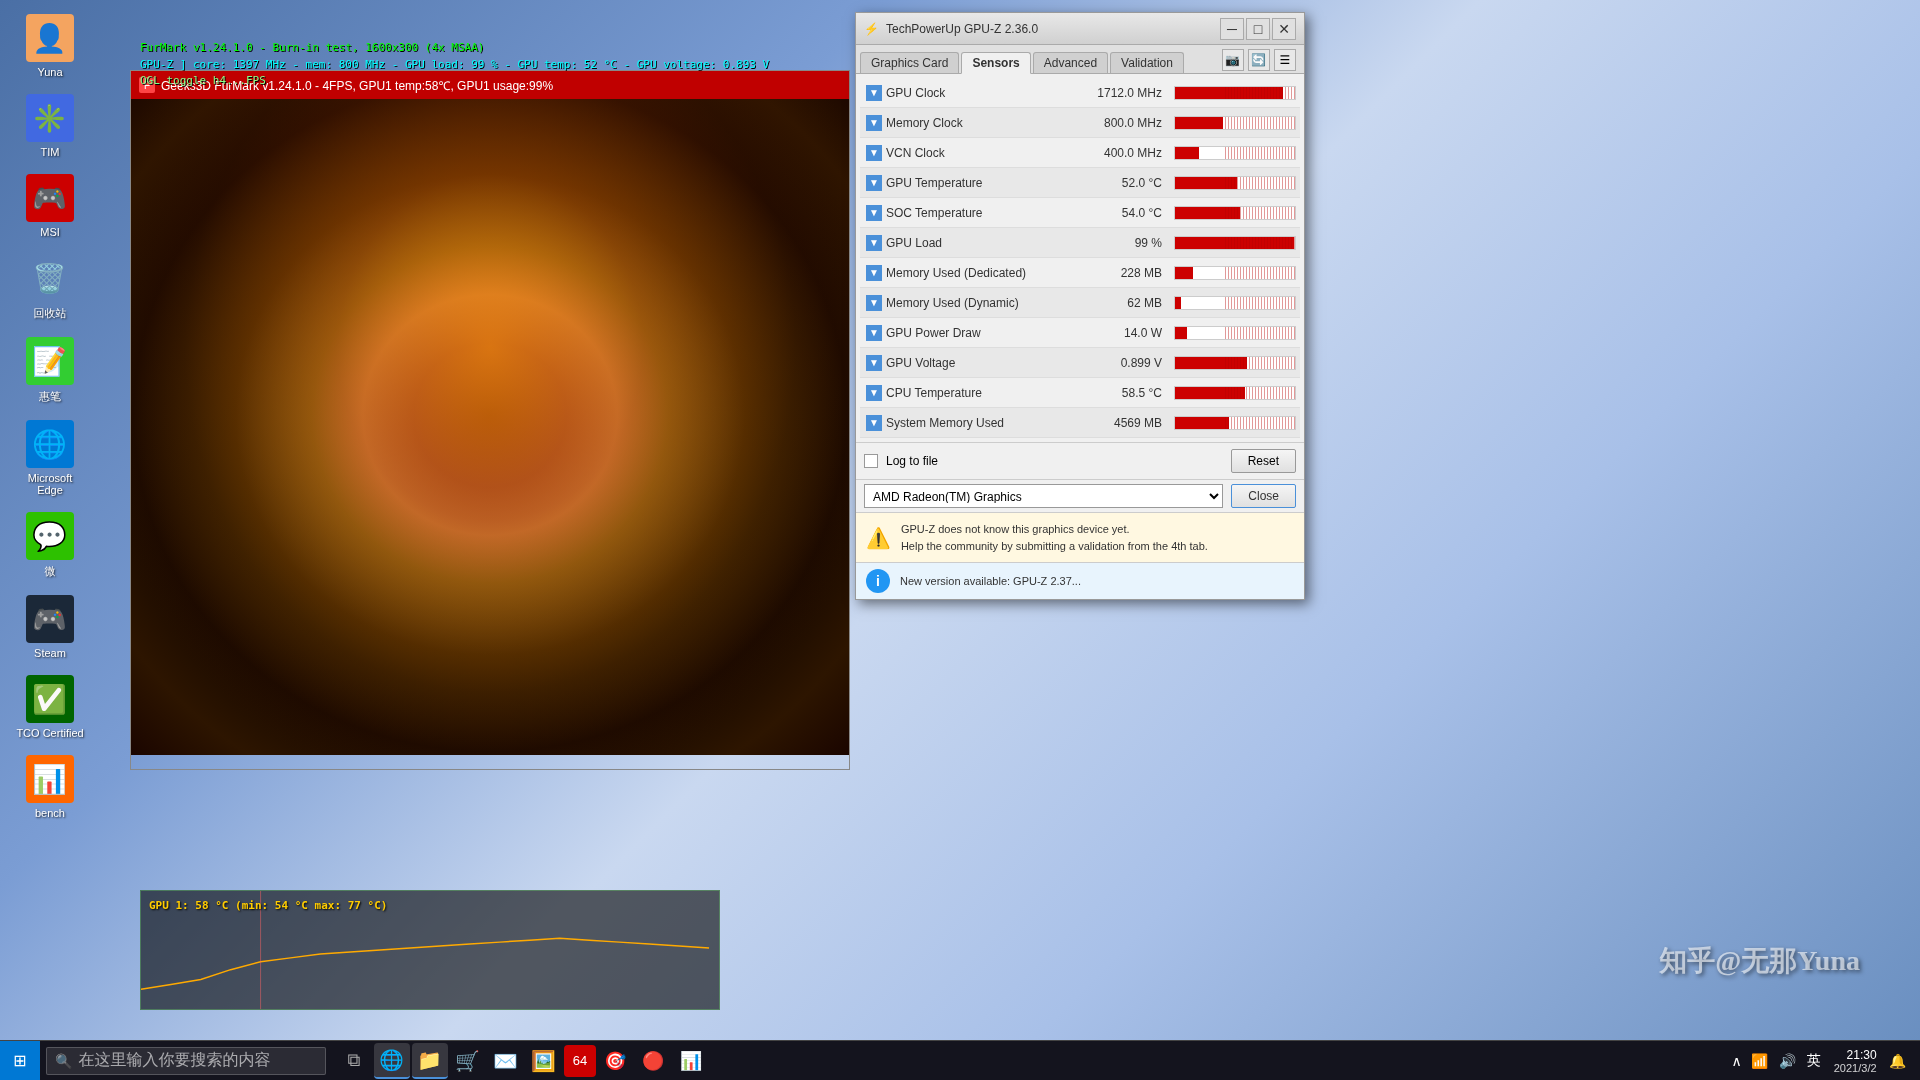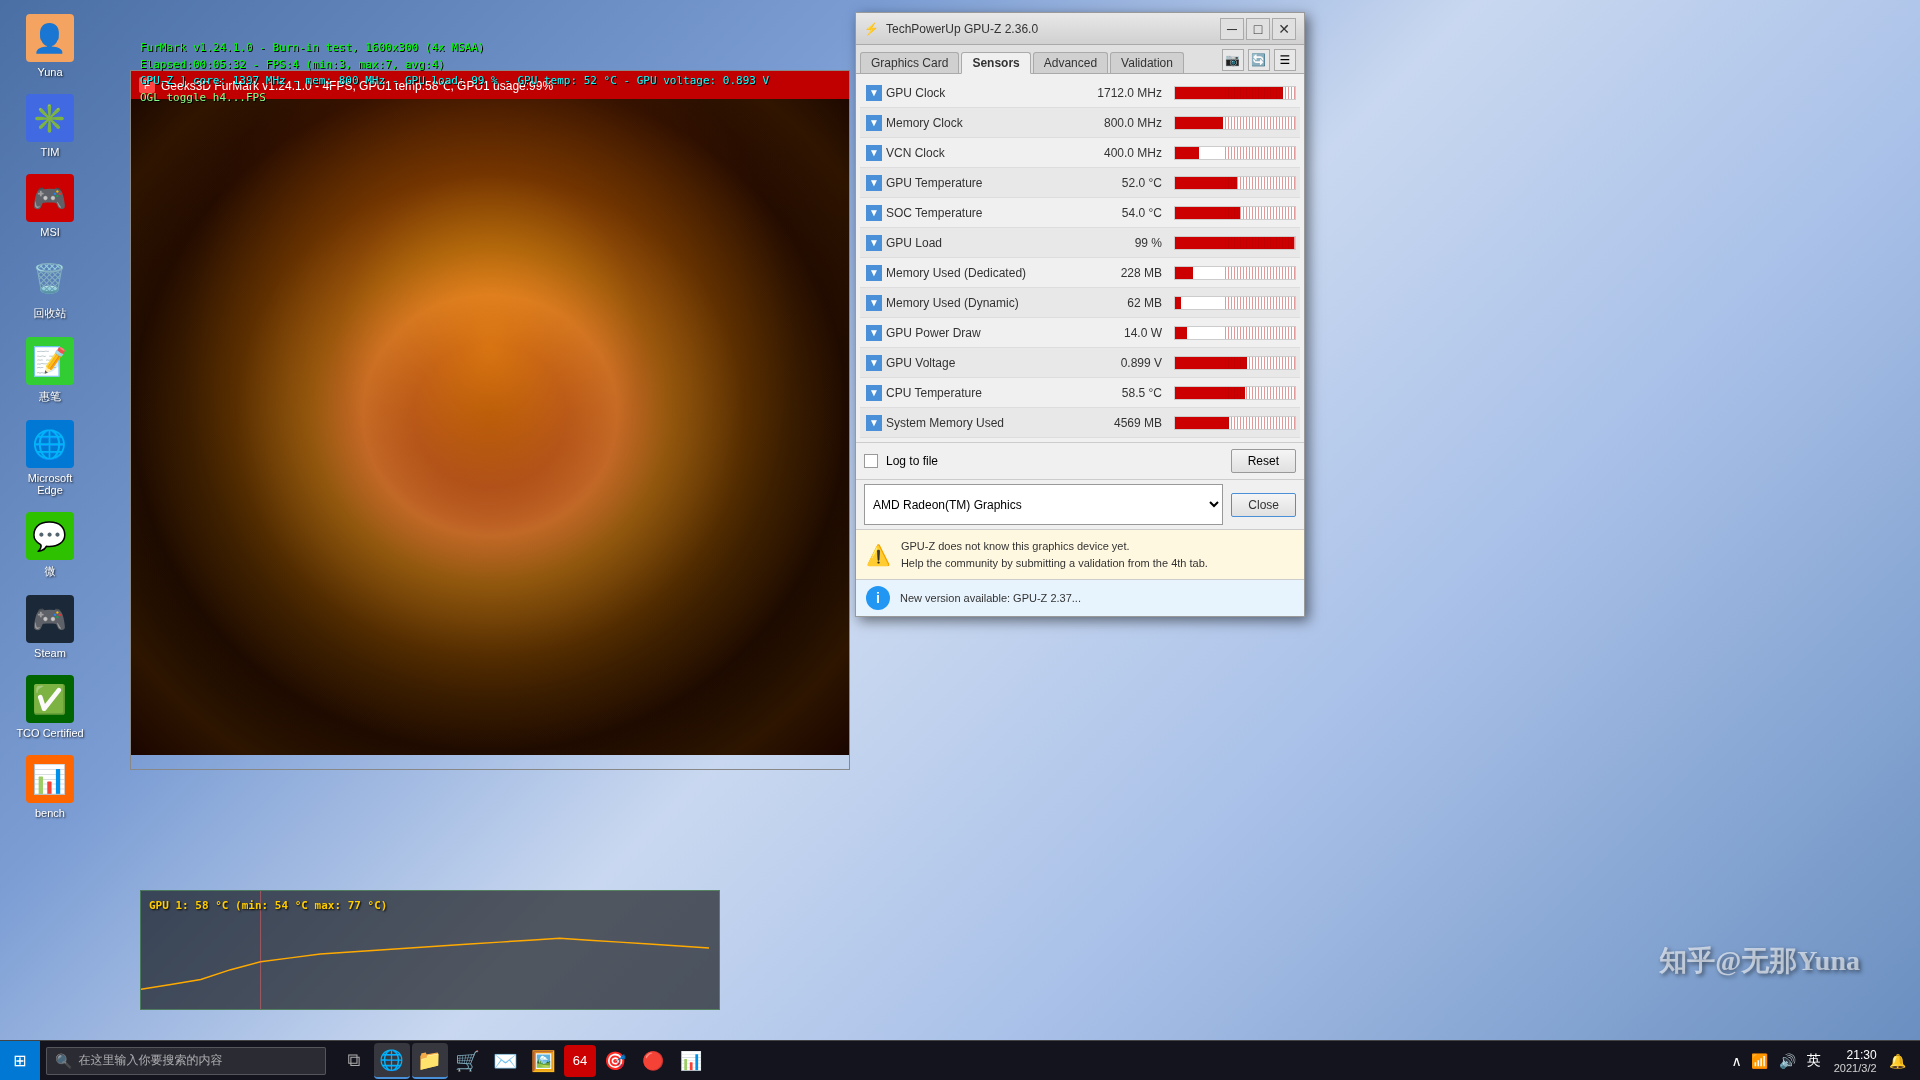--- a/index.html
+++ b/index.html
@@ -291,21 +291,21 @@
       display: flex;
       align-items: center;
       padding: 4px 8px;
       background: #f0f0f0;
       border-top: 1px solid #ccc;
       gap: 8px;
     }
 
     .gpu-select {
       flex: 1;
-      height: 41px;
+      height: 24px;
       border: 1px solid #999;
       background: white;
       font-size: 12px;
       padding: 4px 4px;
     }
 
     .close-btn {
       padding: 4px 16px;
       background: linear-gradient(to bottom, #f5f5f5, #e0e0e0);
       border: 1px solid #999;
@@ -429,21 +429,21 @@
       gap: 6px;
     }
 
     .taskbar-search-icon {
       color: rgba(255,255,255,0.6);
       font-size: 14px;
     }
 
     .taskbar-search-text {
       color: rgba(255,255,255,0.6);
-      font-size: 12px;
+      font-size: 16px;
     }
 
     .taskbar-apps {
       display: flex;
       align-items: center;
       gap: 2px;
       padding: 0 4px;
     }
 
     .taskbar-app {
@@ -532,21 +532,20 @@
 
   <div class="furmark-window">
     <div class="furmark-titlebar">
       <div class="furmark-title-icon">F</div>
       <span>Geeks3D FurMark v1.24.1.0 - 4FPS, GPU1 temp:58℃, GPU1 usage:99%</span>
     </div>
   </div>
 
   <div class="furmark-overlay-text">
     <div>FurMark v1.24.1.0 - Burn-in test, 1600x300 (4x MSAA)</div>
-    <div>Elapsed:00:05:32 - FPS:4 (min:3, max:7, avg:4)</div>
     <div style="color:#00ffff">GPU-Z ] core: 1397 MHz - mem: 800 MHz - GPU load: 99 % - GPU temp: 52 °C - GPU voltage: 0.893 V</div>
     <div style="color:#88ff88">OGL toggle h4...FPS</div>
   </div>
 
   <div class="furmark-graph">
     <div class="furmark-graph-label">GPU 1: 58 °C (min: 54 °C  max: 77 °C)</div>
     <svg width="100%" height="100%" viewBox="0 0 580 120" preserveAspectRatio="none">
 
       <polyline points="0,100 30,95 60,90 90,80 120,72 150,68 180,64 210,62 240,60 270,58 300,56 330,54 360,52 390,50 420,48 450,50 480,52 510,54 540,56 570,58" fill="none" stroke="#ffaa00" stroke-width="1.5"></polyline>
 

